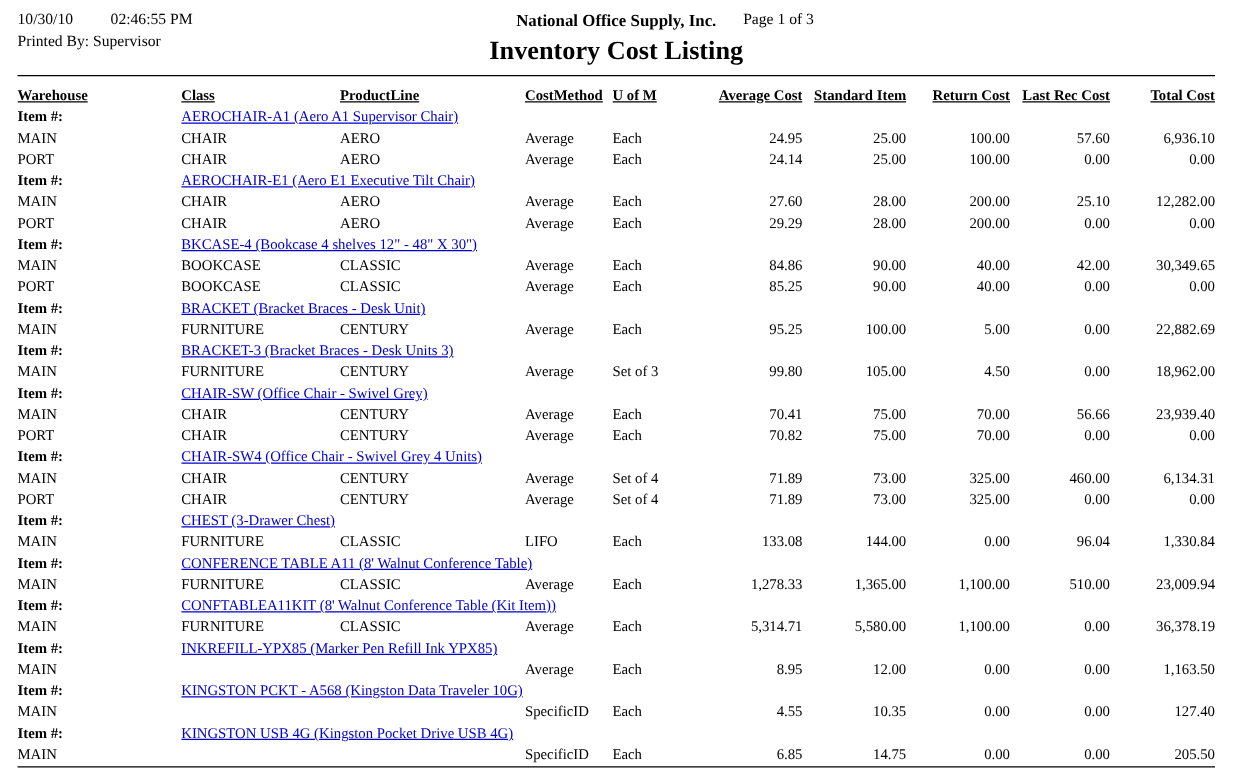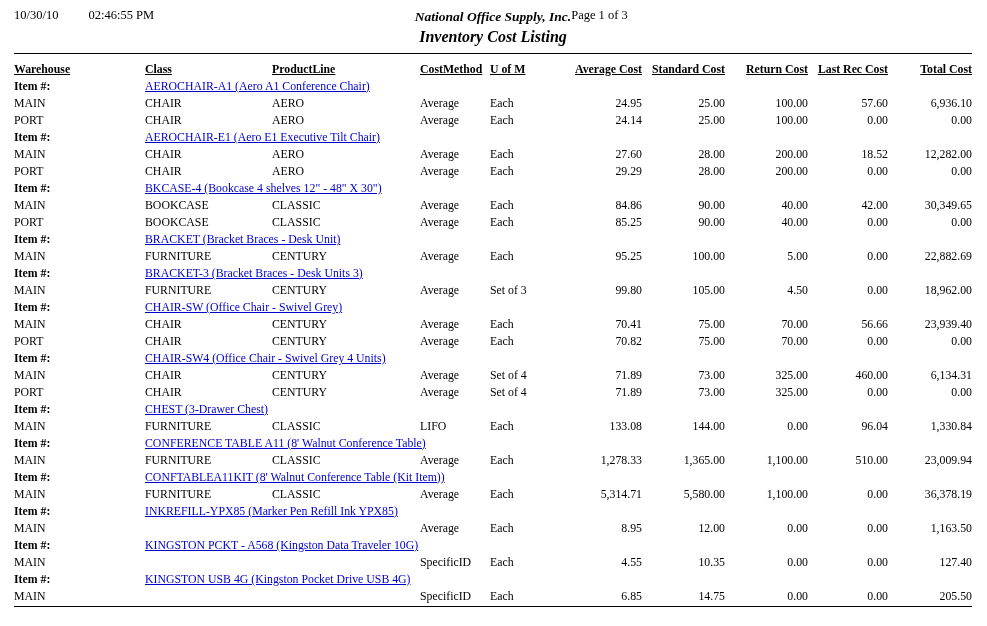--- a/index.html
+++ b/index.html
@@ -7,23 +7,23 @@
     font-family:"Liberation Serif","DejaVu Serif",serif;
     color:#000;width:987px;height:626px;overflow:hidden;
   }
   .page{padding:8px 15px 0 14px;}
 
   
   .report-header{display:grid;grid-template-columns:1fr auto 1fr;align-items:start;}
   .hdr-left{font-size:12.5px;}
   .hdr-datetime{display:flex;gap:30px;}
   .hdr-printedby{margin-top:3px;}
-  .hdr-center{text-align:center;font-style:italic;}
+  .hdr-center{text-align:center;}
   .company{font-weight:bold;font-size:13.5px;padding-top:1px;}
-  .title{font-weight:bold;font-size:16px;margin-top:3px;}
+  .title{font-weight:bold;font-size:21px;margin-top:3px;}
   .hdr-right{text-align:left;font-size:12.5px;}
 
   .rule{border-top:1.5px solid #000;margin-top:7px;}
   .bottom-rule{border-top:1.5px solid #000;margin-top:1px;}
 
   
   table{border-collapse:collapse;width:100%;table-layout:fixed;font-size:11.8px;font-family:Liberation Serif, serif;}
   th,td{padding:0;height:17px;line-height:17px;vertical-align:bottom;white-space:nowrap;overflow:hidden;}
   thead th{height:24px;font-weight:bold;text-align:left;}
   thead th span{text-decoration:underline;}
@@ -35,20 +35,21 @@
 <body>
 
 <div class="page">
 
   <div class="report-header">
     <div class="hdr-left">
       <div class="hdr-datetime">
         <span>10/30/10</span>
         <span>02:46:55 PM</span>
       </div>
+      <div class="hdr-printedby">Printed By: Supervisor</div>
     </div>
     <div class="hdr-center">
       <div class="company">National Office Supply, Inc.</div>
       <div class="title">Inventory Cost Listing</div>
     </div>
     <div class="hdr-right">Page 1 of 3</div>
   </div>
 
   <div class="rule"></div>
 
@@ -66,30 +67,30 @@
       <col style="width:84px">
     </colgroup>
     <thead>
       <tr>
           <th><span>Warehouse</span></th>
           <th><span>Class</span></th>
           <th><span>ProductLine</span></th>
           <th><span>CostMethod</span></th>
           <th><span>U of M</span></th>
           <th class="num"><span>Average Cost</span></th>
-          <th class="num"><span>Standard Cost</span></th>
+          <th class="num"><span>Standard Item</span></th>
           <th class="num"><span>Return Cost</span></th>
           <th class="num"><span>Last Rec Cost</span></th>
           <th class="num"><span>Total Cost</span></th>
         </tr>
     </thead>
     <tbody>
         <tr>
           <td class="item-label">Item #:</td>
-          <td colspan="9"><span class="item-link">AEROCHAIR-A1 (Aero A1 Conference Chair)</span></td>
+          <td colspan="9"><span class="item-link">AEROCHAIR-A1 (Aero A1 Supervisor Chair)</span></td>
         </tr>
         <tr>
           <td>MAIN</td>
           <td>CHAIR</td>
           <td>AERO</td>
           <td>Average</td>
           <td>Each</td>
           <td class="num">24.95</td>
           <td class="num">25.00</td>
           <td class="num">100.00</td>
@@ -114,21 +115,21 @@
         </tr>
         <tr>
           <td>MAIN</td>
           <td>CHAIR</td>
           <td>AERO</td>
           <td>Average</td>
           <td>Each</td>
           <td class="num">27.60</td>
           <td class="num">28.00</td>
           <td class="num">200.00</td>
-          <td class="num">18.52</td>
+          <td class="num">25.10</td>
           <td class="num">12,282.00</td>
         </tr>
         <tr>
           <td>PORT</td>
           <td>CHAIR</td>
           <td>AERO</td>
           <td>Average</td>
           <td>Each</td>
           <td class="num">29.29</td>
           <td class="num">28.00</td>

